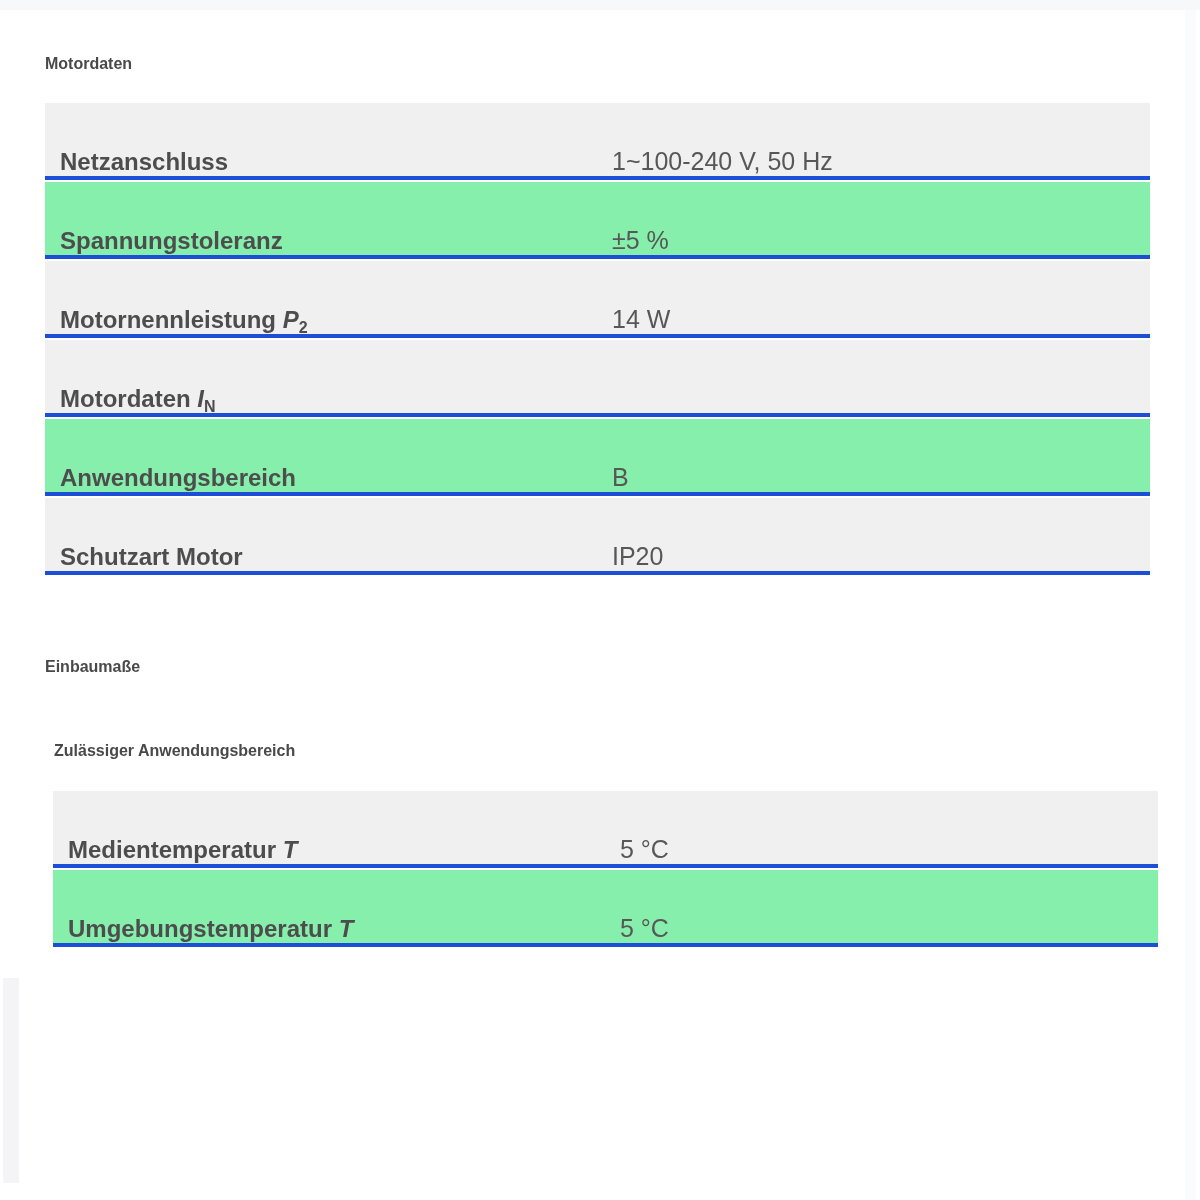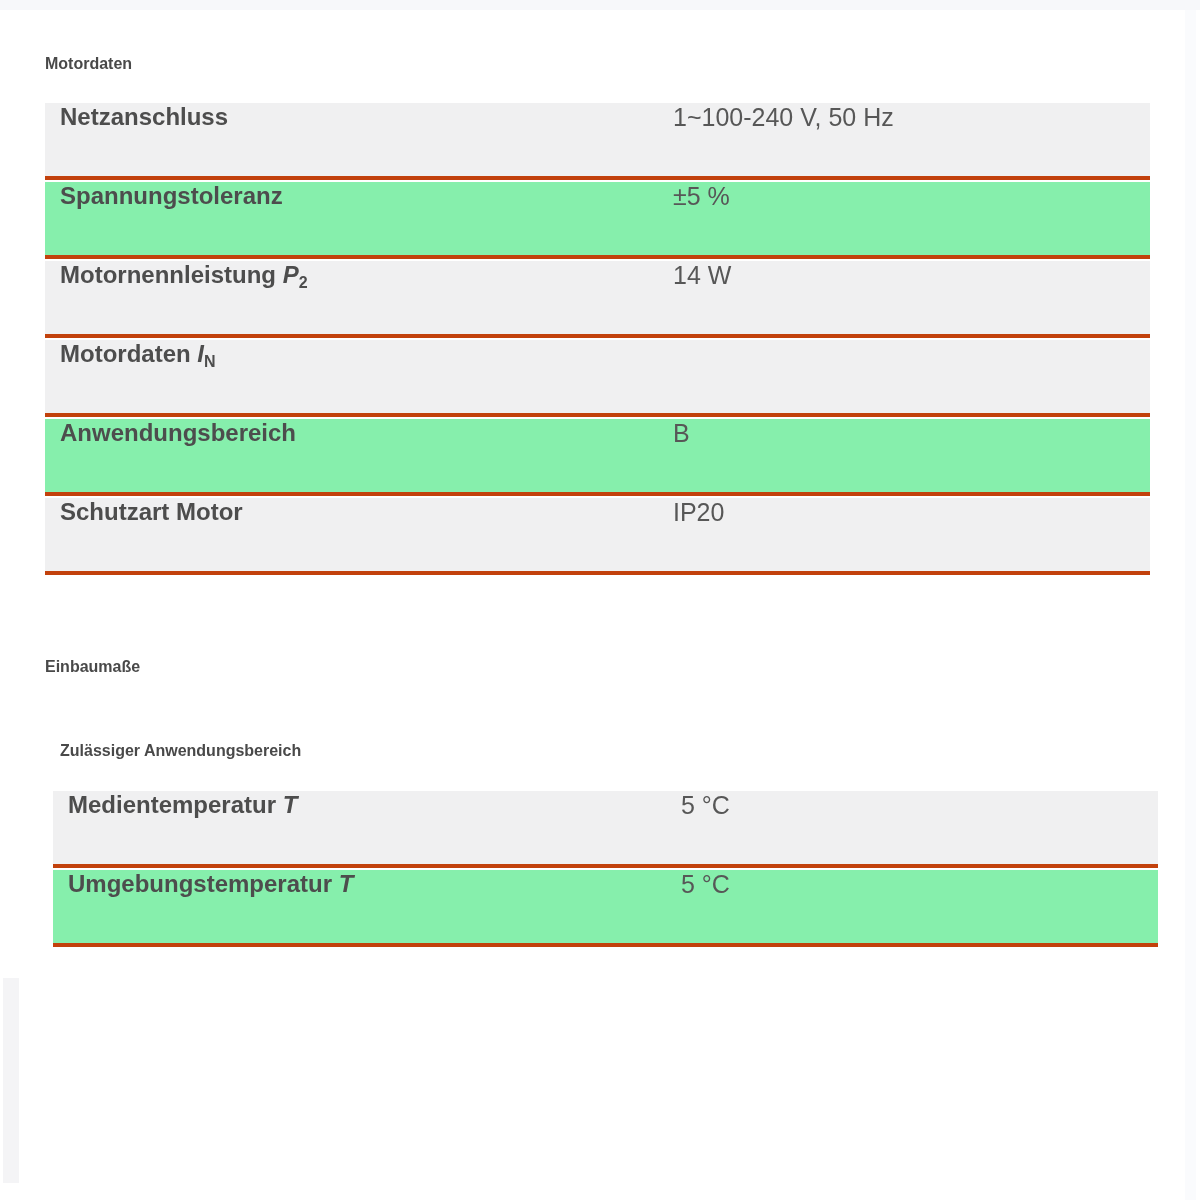--- a/index.html
+++ b/index.html
@@ -41,29 +41,28 @@
   }
   .section-title {
     font-size: 16px;
     line-height: 28px;
     font-weight: bold;
     color: #494949;
     margin: 0;
   }
   .s1 .section-title { margin: 50px 0 25px 0; }
   .s2 .section-title { margin: 76px 0 27px 0; }
-  .s3 .section-title { margin: 29px 0 26px 7px; }
+  .s3 .section-title { margin: 29px 0 26px 1px; }
   .s3 { margin-left: 8px; margin-right: -8px; }
   .row {
     display: flex;
-    align-items: flex-start;
+    align-items: flex-end;
     height: 73px;
-    border-bottom: 4px solid #c2410c;
+    border-bottom: 4px solid #1d4ed8;
     margin-bottom: 2px;
-    gap: 40px;
   }
   .row.odd  { background: #f0f0f1; }
   .row.even { background: #86efac; }
   .row-label {
     flex: 0 0 552px;
     padding-left: 15px;
     font-size: 24px;
     font-weight: bold;
     color: #4d4d4d;
     white-space: pre;
@@ -73,21 +72,20 @@
     font-size: 16px;
     vertical-align: baseline;
     position: relative;
     bottom: -5px;
   }
   .row-value {
     flex: 1 1 auto;
     font-size: 25px;
     font-weight: normal;
     color: #575757;
-    margin-left: 21px;
   }
 </style>
 </head>
 <body>
 
 <div class="band-top"></div>
 <div class="band-right"></div>
 <div class="band-left"></div>
 
 <div id="app">

